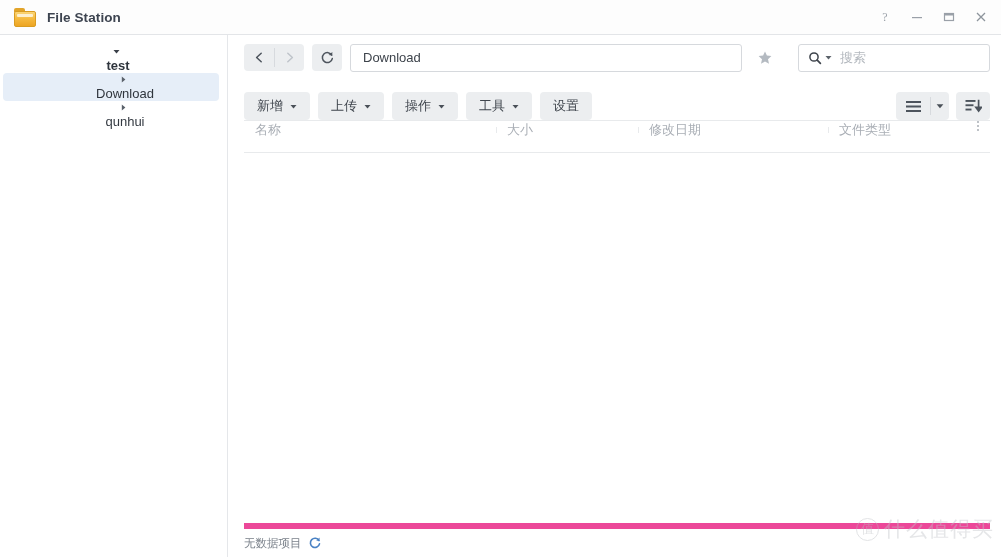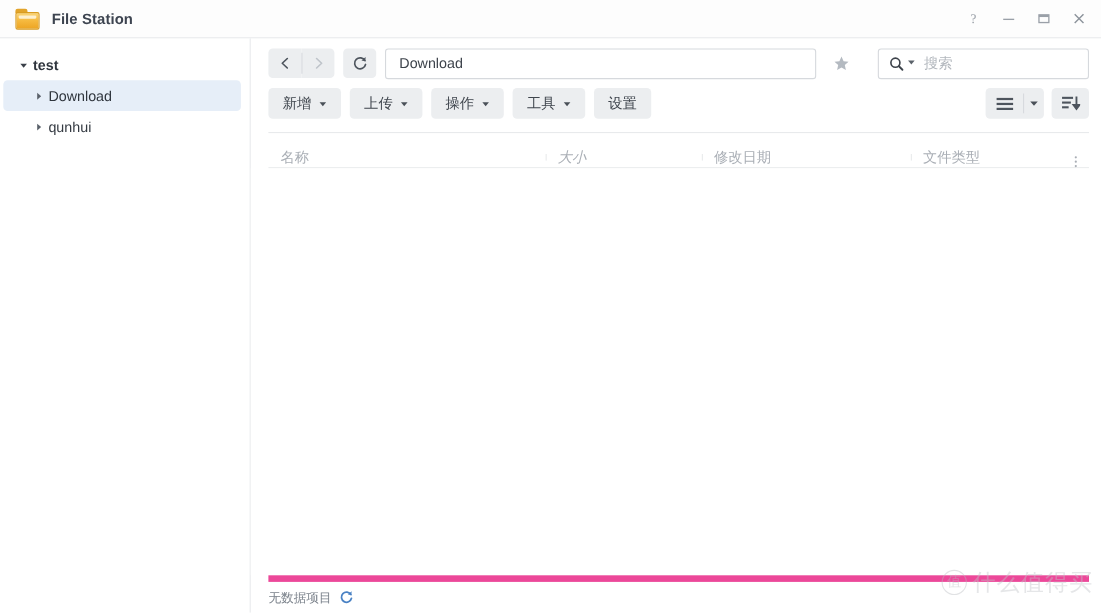--- a/index.html
+++ b/index.html
@@ -84,20 +84,21 @@
     padding-top: 10px;
     overflow: hidden;
   }
   .tree-row {
     display: flex; align-items: center;
     height: 28px;
     padding-left: 10px;
     border-radius: 4px;
     margin: 0 8px 0 3px;
     cursor: default;
+    flex-direction: column;
   }
   .tree-row.root { padding-left: 14px; }
   .tree-row.child { padding-left: 28px; }
   .tree-row.selected { background: #e6eef8; }
   .caret {
     width: 13px; flex: 0 0 13px;
     color: #6d7680;
     font-size: 8px;
     line-height: 1;
     display: flex; align-items: center;
@@ -178,21 +179,21 @@
     font-size: 13px; color: #3d434b;
     font-family: inherit;
     background: transparent;
     padding-left: 5px;
   }
   .search-input::placeholder { color: #b2b7bd; }
 
   
   .toolbar {
     height: 40px; flex: 0 0 40px;
-    display: flex; align-items: flex-start;
+    display: flex; align-items: flex-end;
     padding: 0 11px 0 16px;
     gap: 8px;
   }
   .tb-btn {
     background: #eceef0;
     border: none; border-radius: 4px;
     height: 28px;
     padding: 0 13px;
     display: flex; align-items: center; gap: 7px;
     font-size: 13px; color: #3f454d;
@@ -207,37 +208,37 @@
   .view-group .btn-grey:last-child { border-radius: 0 4px 4px 0; width: 19px; position: relative; }
   .view-group .btn-grey:last-child::before {
     content: ""; position: absolute; left: 0; top: 5px; bottom: 5px;
     width: 1px; background: #d7dade;
   }
   .sort-btn { width: 34px; height: 28px; }
 
   
   .table-head {
     height: 33px; flex: 0 0 33px;
-    display: flex; align-items: flex-end;
+    display: flex; align-items: flex-start;
     border-top: 1px solid #e8eaec;
     border-bottom: 1px solid #e8eaec;
     margin: 0 11px 0 16px;
   }
   .th {
     display: flex; align-items: center;
     font-size: 13px; color: #a9aeb5;
     padding-left: 11px;
     position: relative;
   }
   .th + .th::before {
     content: ""; position: absolute; left: 0; top: 6px; bottom: 6px;
     width: 1px; background: #e8eaec;
   }
   .th.c-name { width: 252px; flex: 0 0 252px; }
-  .th.c-size { width: 142px; flex: 0 0 142px; font-style: italic; }
+  .th.c-size { width: 142px; flex: 0 0 142px; }
   .th.c-type { width: 138px; flex: 0 0 138px; }
   .th.c-date { flex: 1 1 auto; }
   .th-menu {
     width: 24px; flex: 0 0 24px;
     display: flex; align-items: center; justify-content: center;
     color: #a9aeb5;
     position: relative;
     cursor: default;
   }
   .dots { display: flex; flex-direction: column; gap: 2px; align-items: center; }

